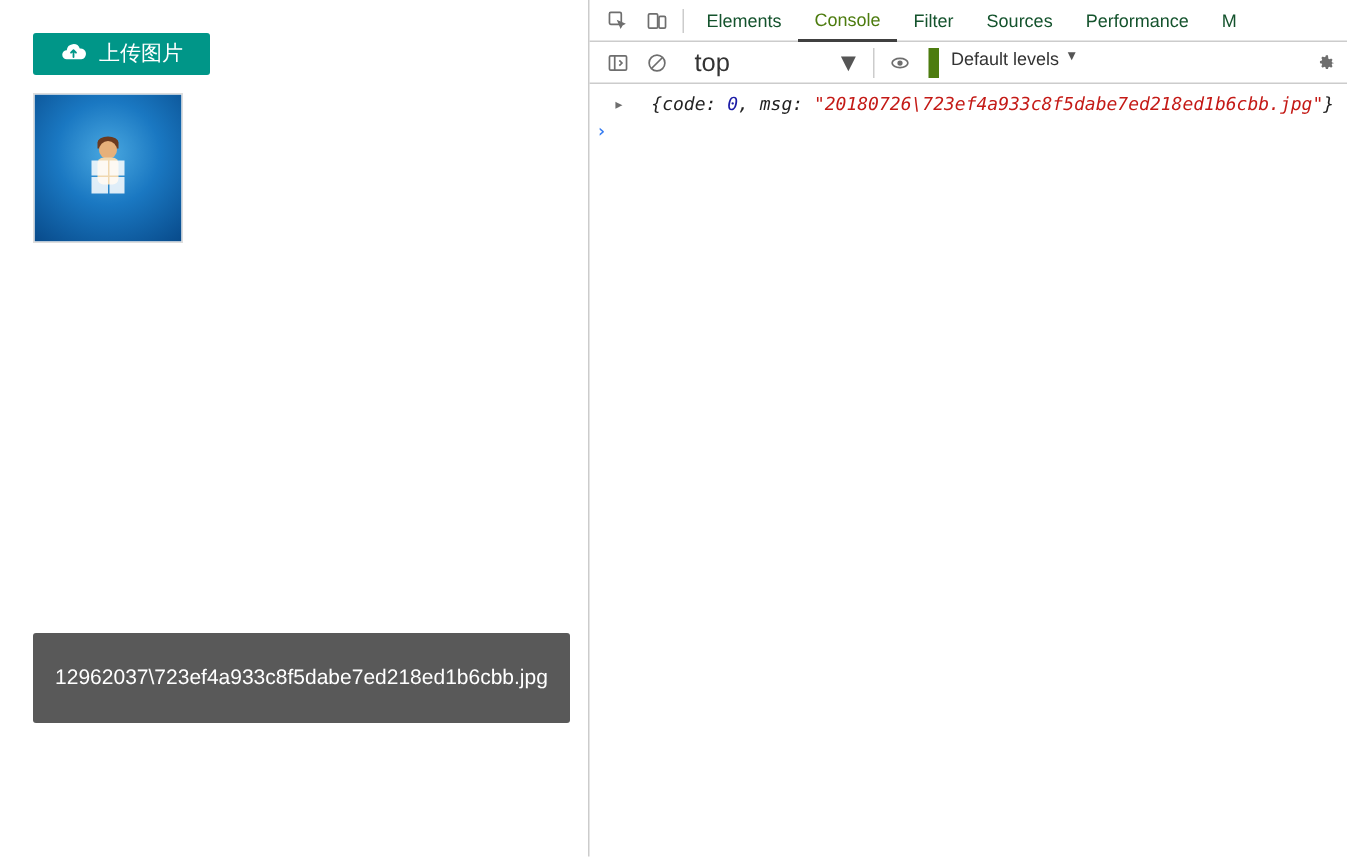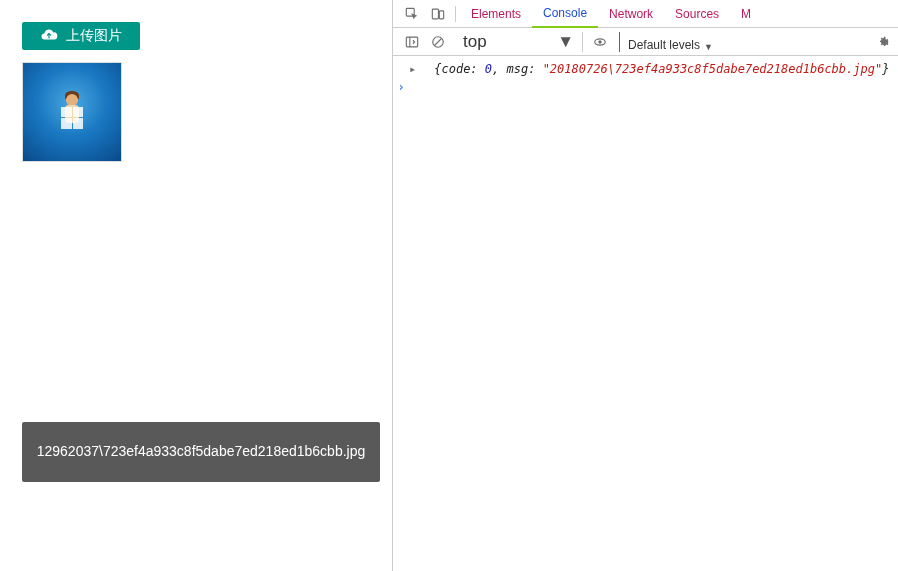--- a/index.html
+++ b/index.html
@@ -100,25 +100,25 @@
     color: #555;
   }
   .dev-tabs .ico {
     width: 26px; display: flex; align-items: center; justify-content: center;
     height: 100%; cursor: pointer;
   }
   .dev-tabs .ico svg { width: 14px; height: 14px; fill: none; stroke: #6e6e6e; stroke-width: 1.3; }
   .dev-tabs .sep { width: 1px; height: 16px; background: #ccc; margin: 0 4px; }
   .dev-tab {
     padding: 0 11px; height: 100%; display: flex; align-items: center;
-    cursor: pointer; font-size: 12px; color: #be185d;
+    cursor: pointer; font-size: 12px; color: #14532d;
   }
   .dev-tab.active {
-    color: #1d4ed8;
-    border-bottom: 2px solid #84cc16;
+    color: #4d7c0f;
+    border-bottom: 2px solid #404040;
     margin-bottom: -1px;
     height: calc(100% + 1px);
   }
   .dev-toolbar {
     display: flex; align-items: center;
     border-bottom: 1px solid #ccc;
     height: 28px;
     padding-left: 6px;
   }
   .dev-toolbar .ico {
@@ -140,23 +140,23 @@
   .filter-box {
     border: none; outline: none; font-size: 12px;
     padding: 2px 6px; width: 120px; height: 20px;
     border-left: none;
     background: transparent;
   }
   .filter-box::placeholder { color: #999; }
   .levels {
     margin-left: 6px;
     padding-left: 8px;
-    border-left: 1px solid #4d7c0f;
+    border-left: 7px solid #4d7c0f;
     height: 20px;
-    display: flex; align-items: flex-end; gap: 4px;
+    display: flex; align-items: flex-start; gap: 4px;
     cursor: pointer; font-size: 12px;
   }
   .gear {
     margin-left: auto;
     width: 28px; display: flex; align-items: center; justify-content: center;
     height: 100%; cursor: pointer;
   }
   .gear svg { width: 14px; height: 14px; fill: #6e6e6e; }
   .console-body {
     flex: 1; overflow: auto;
@@ -229,22 +229,23 @@
     <div class="ico">
       <svg viewBox="0 0 16 16">
           <rect x="1.5" y="2.5" width="7" height="11" rx="1"></rect>
           <rect x="9.5" y="4.5" width="5" height="9" rx="1"></rect>
         </svg>
     </div>
     <div class="sep"></div>
     <div id="tabs-host" style="display: flex; height: 100%;">
         <div class="dev-tab">Elements</div>
         <div class="dev-tab active">Console</div>
-        <div class="dev-tab">Network</div>
+        <div class="dev-tab">Filter</div>
         <div class="dev-tab">Sources</div>
+        <div class="dev-tab">Performance</div>
         <div class="dev-tab">M</div>
       </div>
   </div>
 
   <div class="dev-toolbar">
     <div class="ico">
       <svg viewBox="0 0 16 16">
           <rect x="1.5" y="2.5" width="13" height="11" rx="1"></rect>
           <line x1="5.5" y1="2.5" x2="5.5" y2="13.5"></line>
           <path d="M9 6l2 2-2 2"></path>

